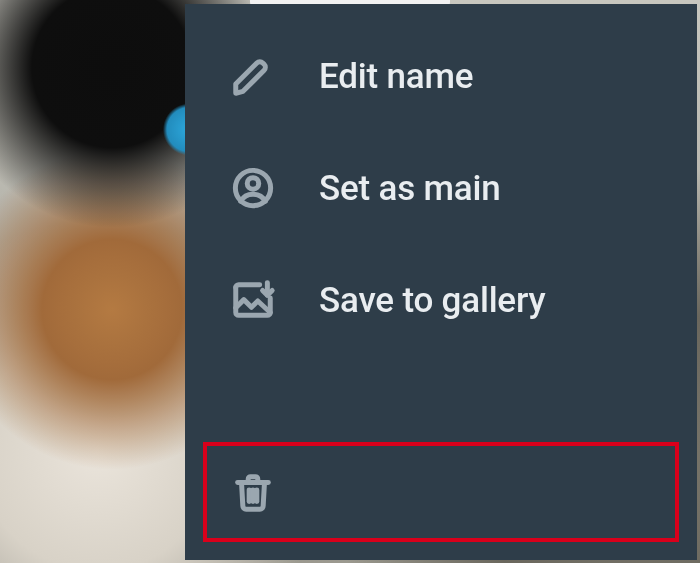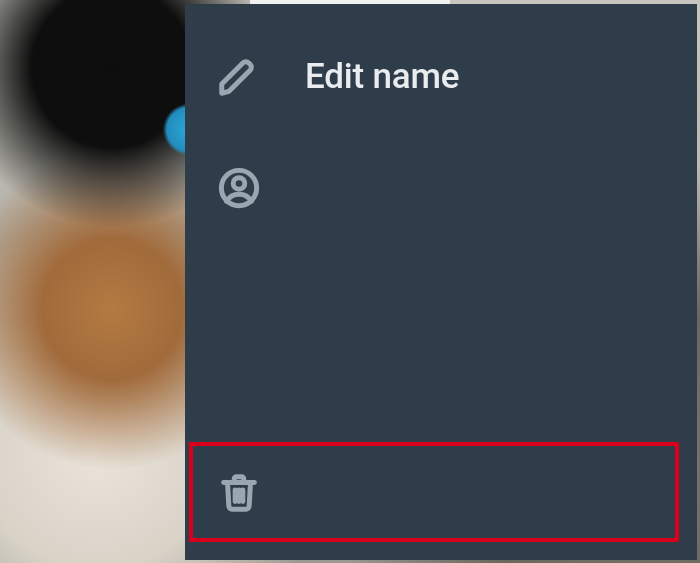--- a/index.html
+++ b/index.html
@@ -37,21 +37,21 @@
 
     .menu-panel {
       position: absolute;
       left: 185px;
       top: 4px;
       width: 512px;
       height: 556px;
       background: #2e3d49;
       border-radius: 0;
       color: #e9edf0;
-      padding: 22px 18px 18px 4px;
+      padding: 22px 18px 18px 18px;
       display: flex;
       flex-direction: column;
       gap: 12px;
     }
 
     .menu-item {
       display: flex;
       align-items: center;
       gap: 40px;
       padding: 18px 20px;
@@ -99,22 +99,35 @@
     </div>
 
     <div class="menu-item">
       <span class="icon">
         <svg viewBox="0 0 24 24">
           <circle cx="12" cy="12" r="9.2"></circle>
           <circle cx="12" cy="9.6" r="3"></circle>
           <path d="M5.6 19c1.4-2.6 4-3.7 6.4-3.7s5 1.1 6.4 3.7"></path>
         </svg>
       </span>
+      <span class="label">Set as main</span>
     </div>
 
+    <div class="menu-item">
+      <span class="icon">
+        <svg viewBox="0 0 24 24">
+          <path d="M3 5.5A1.5 1.5 0 0 1 4.5 4h11"></path>
+          <path d="M3 5.5v13A1.5 1.5 0 0 0 4.5 20h15a1.5 1.5 0 0 0 1.5-1.5V11"></path>
+          <path d="M3 16l4.2-4.2 4 4 3.3-3.3L21 18.5"></path>
+          <path d="M19.5 3v6.5"></path>
+          <path d="M17 7l2.5 2.5L22 7"></path>
+        </svg>
+      </span>
+      <span class="label">Save to gallery</span>
+    </div>
 
     <div class="spacer"></div>
 
     <div class="menu-item highlighted">
       <span class="icon">
         <svg viewBox="0 0 24 24">
           <path d="M4 7h16"></path>
           <path d="M9.5 7V5.2A1.2 1.2 0 0 1 10.7 4h2.6a1.2 1.2 0 0 1 1.2 1.2V7"></path>
           <path d="M6 7l.7 12.3A1.7 1.7 0 0 0 8.4 21h7.2a1.7 1.7 0 0 0 1.7-1.7L18 7"></path>
           <path d="M10 11v6"></path>

